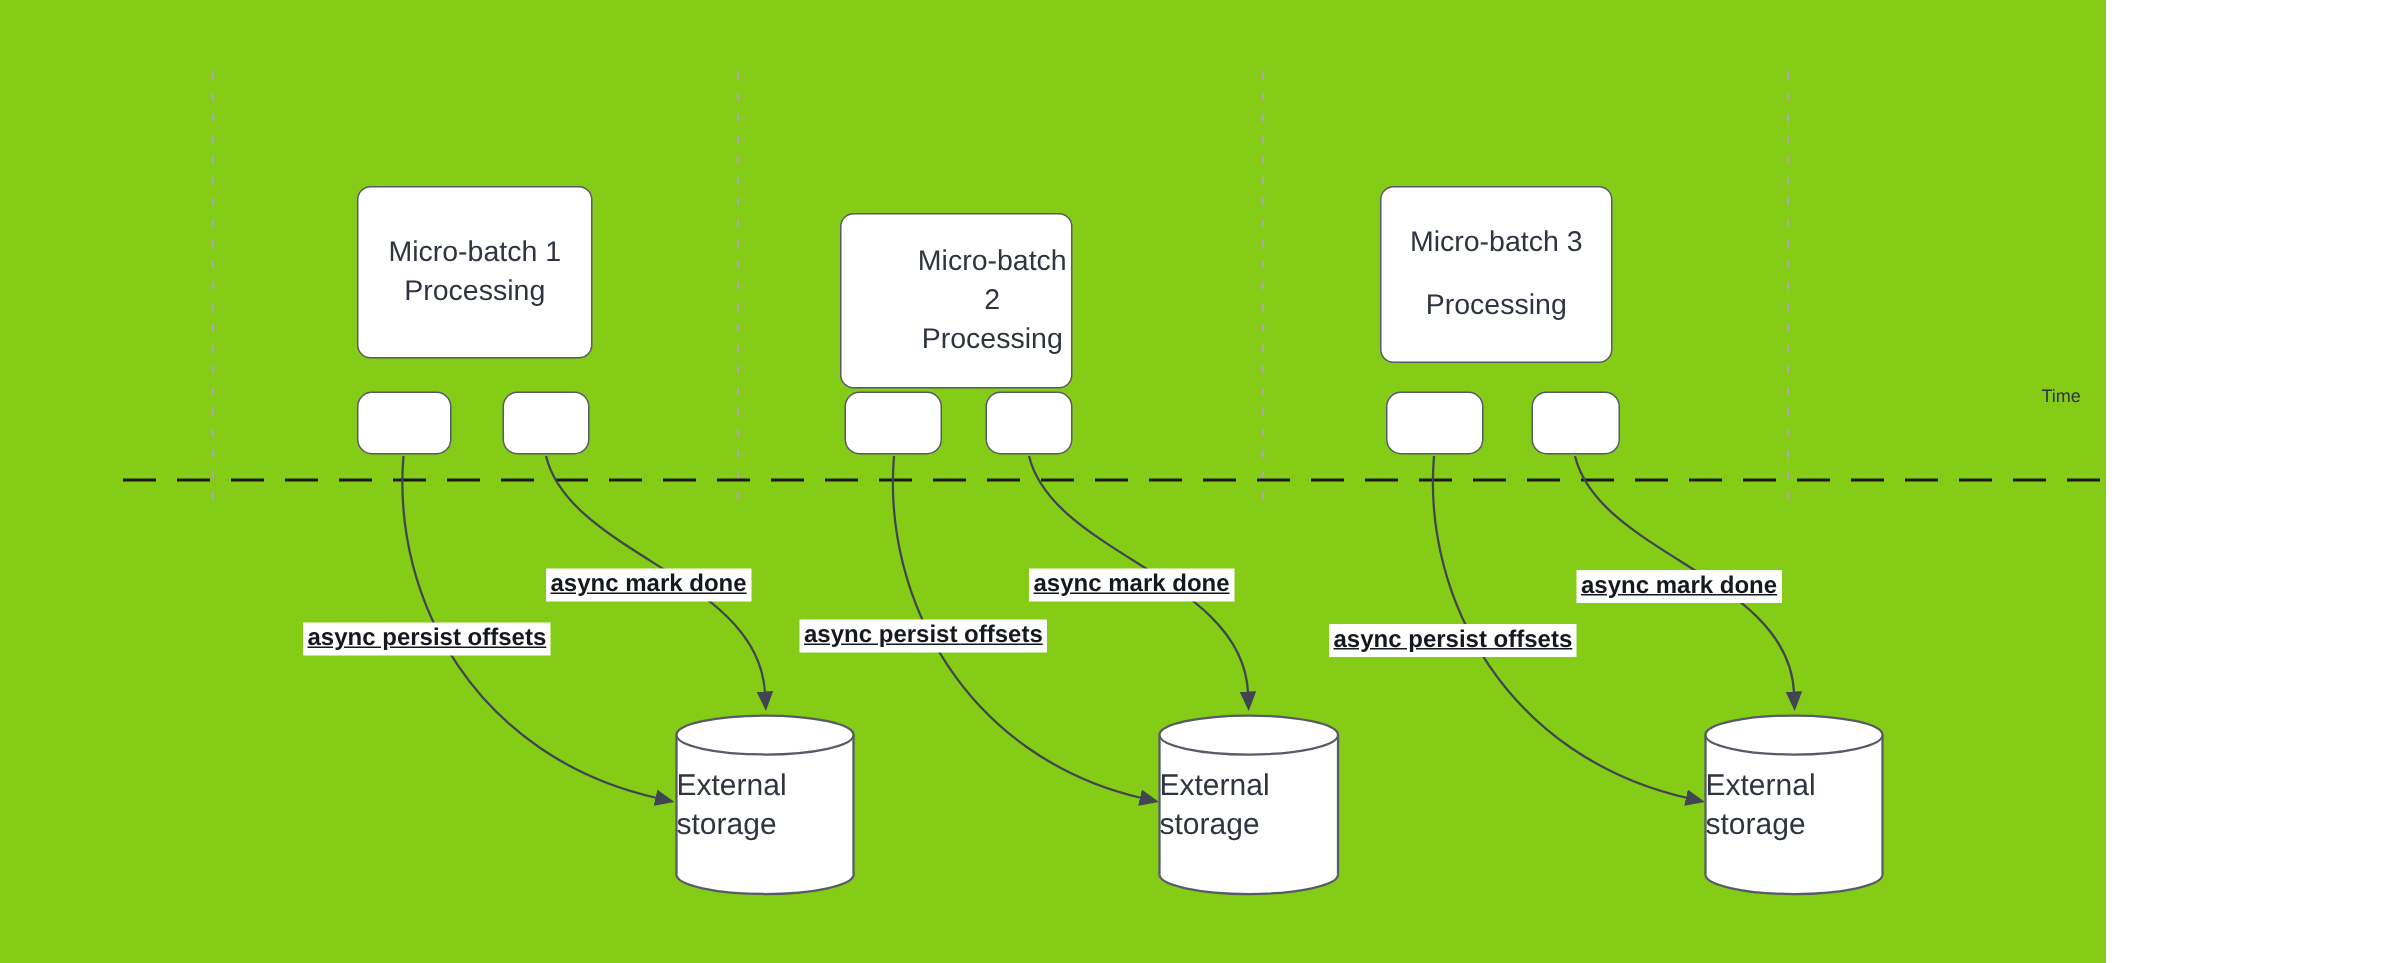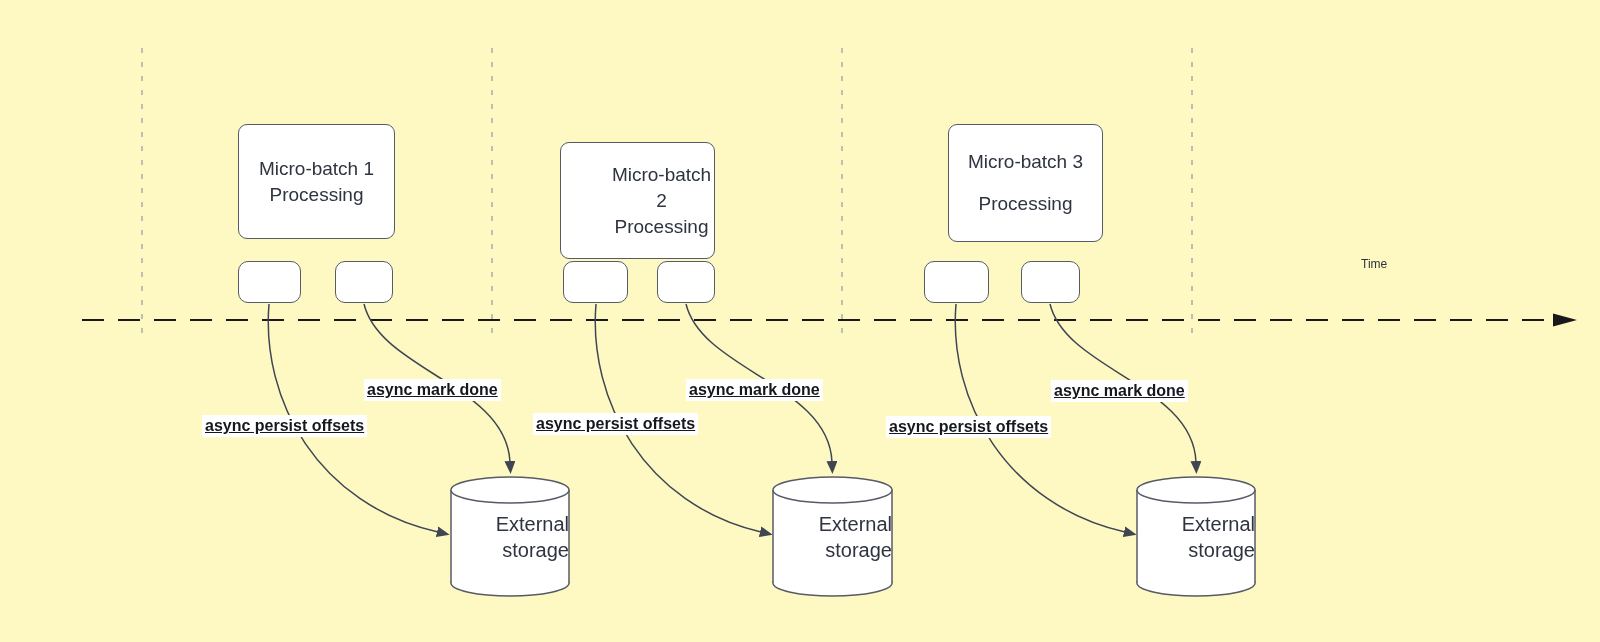--- a/index.html
+++ b/index.html
@@ -3,23 +3,23 @@
 <meta charset="utf-8">
 <style>
   html, body {
     margin: 0;
     padding: 0;
     background: #ffffff;
     font-family: "Liberation Sans", sans-serif;
   }
   .canvas {
     position: relative;
-    width: 1600px;
+    width: 1404px;
     height: 642px;
-    background: #fef9c3;
+    background: #84cc16;
     overflow: hidden;
   }
   .layer {
     position: absolute;
     left: 0;
     top: 0;
   }
   .big-box {
     position: absolute;
     box-sizing: border-box;
@@ -47,21 +47,21 @@
     background: #ffffff;
     color: #15191f;
     font-size: 16px;
     font-weight: bold;
     padding: 2px 3px;
     white-space: nowrap;
     text-decoration: underline;
   }
   .cyl-label {
     position: absolute;
-    text-align: right;
+    text-align: left;
     color: #2e3440;
     font-size: 20px;
     line-height: 26px;
   }
   .time-label {
     position: absolute;
     left: 1361px;
     top: 257px;
     color: #2c3340;
     font-size: 12px;
@@ -140,21 +140,21 @@
   </div>
   <div class="small-box" style="left:563px; top:261px; width:65px; height:42px;"></div>
   <div class="small-box" style="left:657px; top:261px; width:58px; height:42px;"></div>
   <div class="edge-label" style="left:533px; top:413px;">async persist offsets</div>
   <div class="edge-label" style="left:686px; top:379px;">async mark done</div>
   <div class="cyl-label" style="left:773px; top:511px; width:119px;">
     <div>External</div>
     <div>storage</div>
   </div>
 
-  <div class="big-box" style="left:948px; top:124px; width:155px; height:118px;gap:16px;">
+  <div class="big-box" style="left:920px; top:124px; width:155px; height:118px;gap:16px;">
     <div>Micro-batch 3</div>
     <div>Processing</div>
   </div>
   <div class="small-box" style="left:924px; top:261px; width:65px; height:42px;"></div>
   <div class="small-box" style="left:1021px; top:261px; width:59px; height:42px;"></div>
   <div class="edge-label" style="left:886px; top:416px;">async persist offsets</div>
   <div class="edge-label" style="left:1051px; top:380px;">async mark done</div>
   <div class="cyl-label" style="left:1137px; top:511px; width:118px;">
     <div>External</div>
     <div>storage</div>

